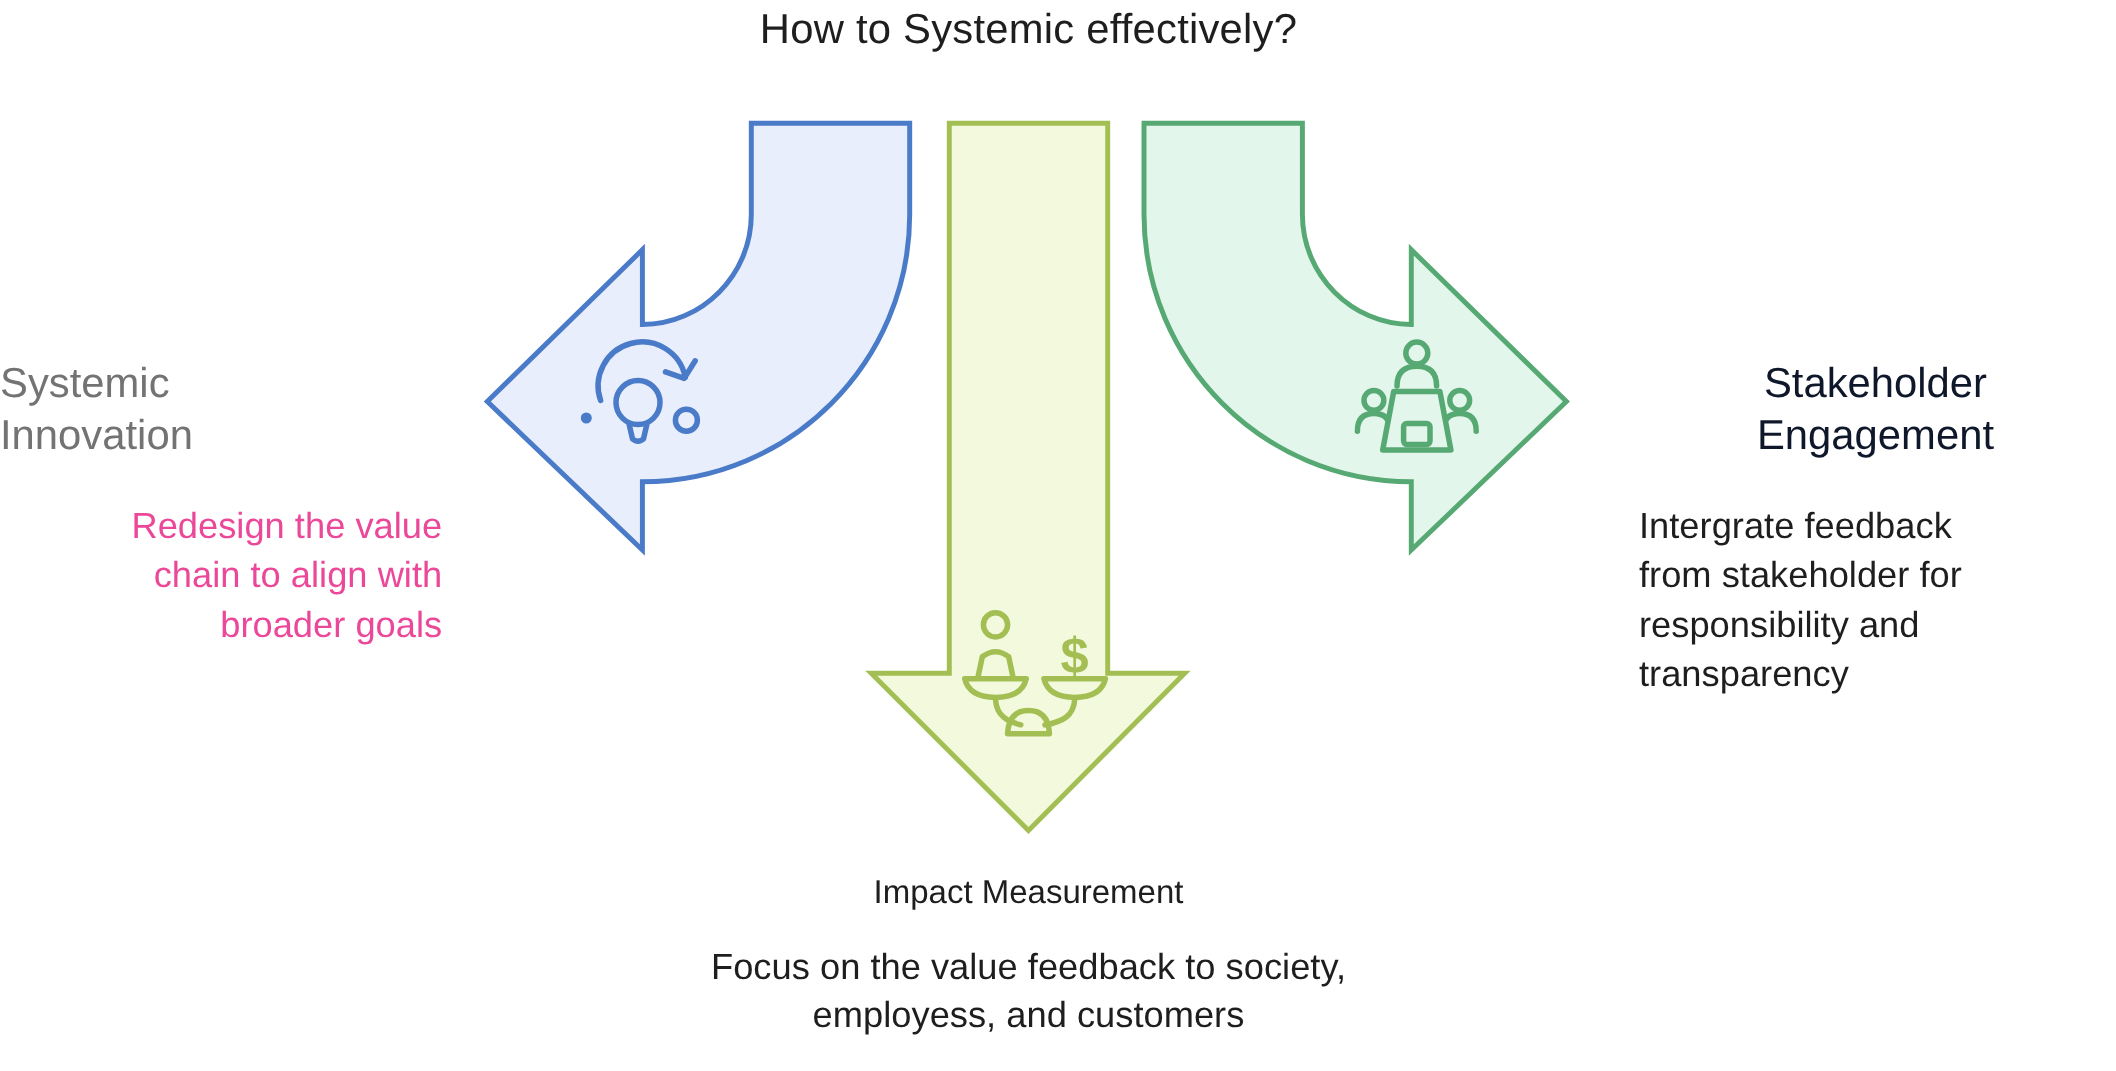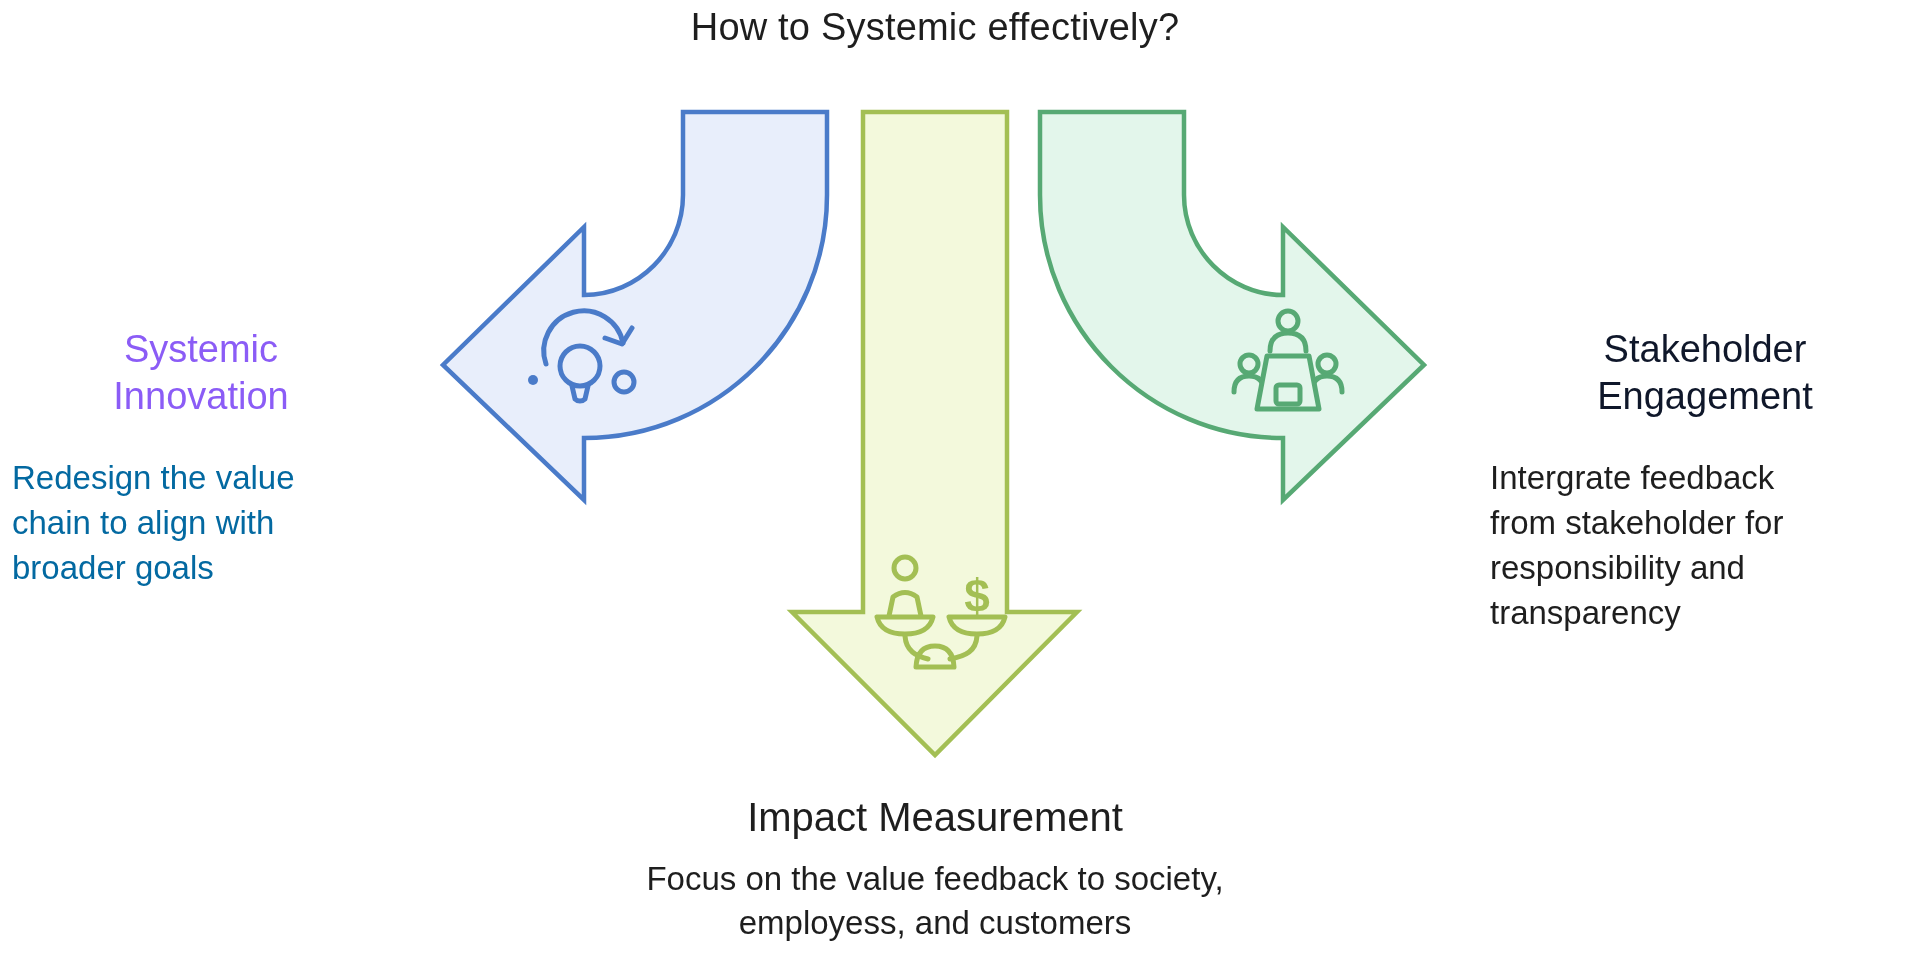--- a/index.html
+++ b/index.html
@@ -9,38 +9,38 @@
     font-family:"Liberation Sans", sans-serif;
     color:#1e1e1e;
   }
   .abs{position:absolute;}
   .pre{white-space:pre-line;}
   #title{
     left:135px;top:6px;width:1600px;text-align:center;
     font-size:38px;letter-spacing:0.2px;color:#1e1e1e;
   }
   #left-heading{
-    left:0;top:326px;width:402px;text-align:center;
-    font-size:38px;line-height:47px;color:#8b5cf6;
+    left:0;top:326px;width:402px;text-align:left;
+    font-size:38px;line-height:47px;color:#737373;
   }
   #left-body{
-    left:12px;top:455px;width:402px;
-    font-size:33px;line-height:45px;color:#0369a1;
+    left:0;top:455px;width:402px;text-align:right;
+    font-size:33px;line-height:45px;color:#ec4899;
   }
   #right-heading{
     left:1490px;top:326px;width:430px;text-align:center;
     font-size:38px;line-height:47px;color:#0f172a;
   }
   #right-body{
     left:1490px;top:455px;width:440px;text-align:left;
     font-size:33px;line-height:45px;color:#1e1e1e;
   }
   #center-heading{
     left:335px;top:795px;width:1200px;text-align:center;
-    font-size:40px;color:#1e1e1e;
+    font-size:30px;color:#1e1e1e;
   }
   #center-body{
     left:335px;top:857px;width:1200px;text-align:center;
     font-size:33px;line-height:44px;color:#1e1e1e;
   }
   svg#arrows{left:0;top:0;}
   .arrow-blue{fill:#e8eefb;stroke:#4a7bc9;stroke-width:4.5;stroke-linejoin:miter;}
   .arrow-olive{fill:#f3f9dc;stroke:#a3bf54;stroke-width:4.5;stroke-linejoin:miter;}
   .arrow-green{fill:#e3f6eb;stroke:#57a974;stroke-width:4.5;stroke-linejoin:miter;}
   .ic-blue{stroke:#4a7bc9;fill:none;stroke-width:5;stroke-linecap:round;stroke-linejoin:round;}

